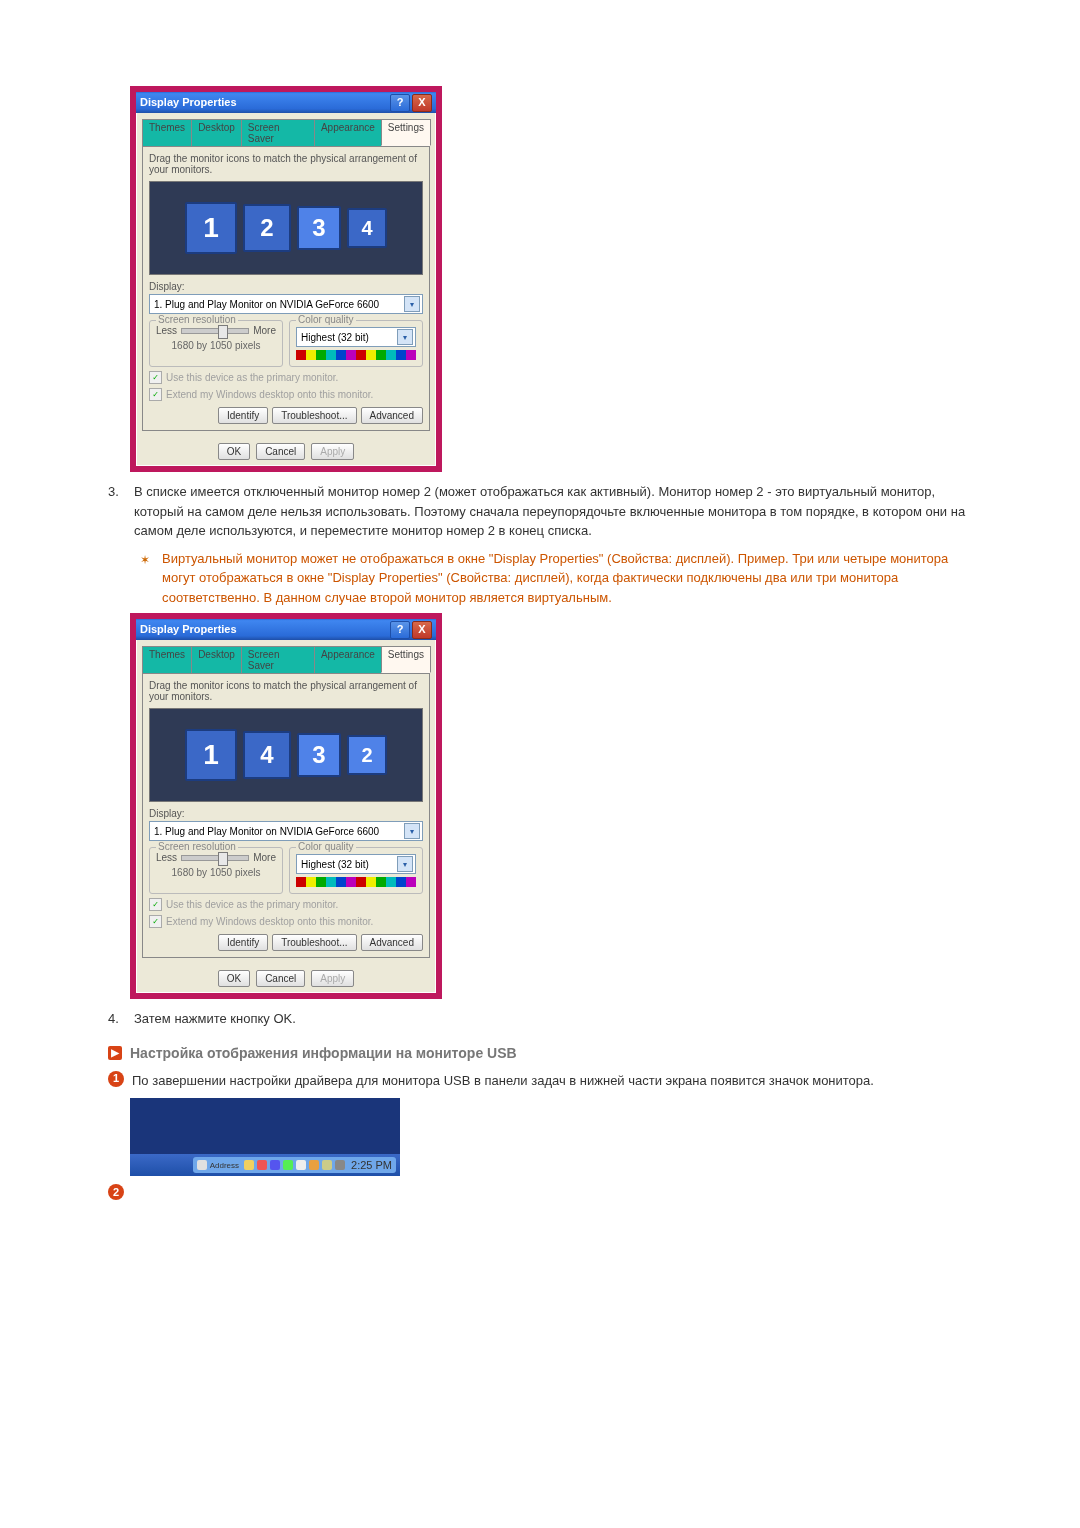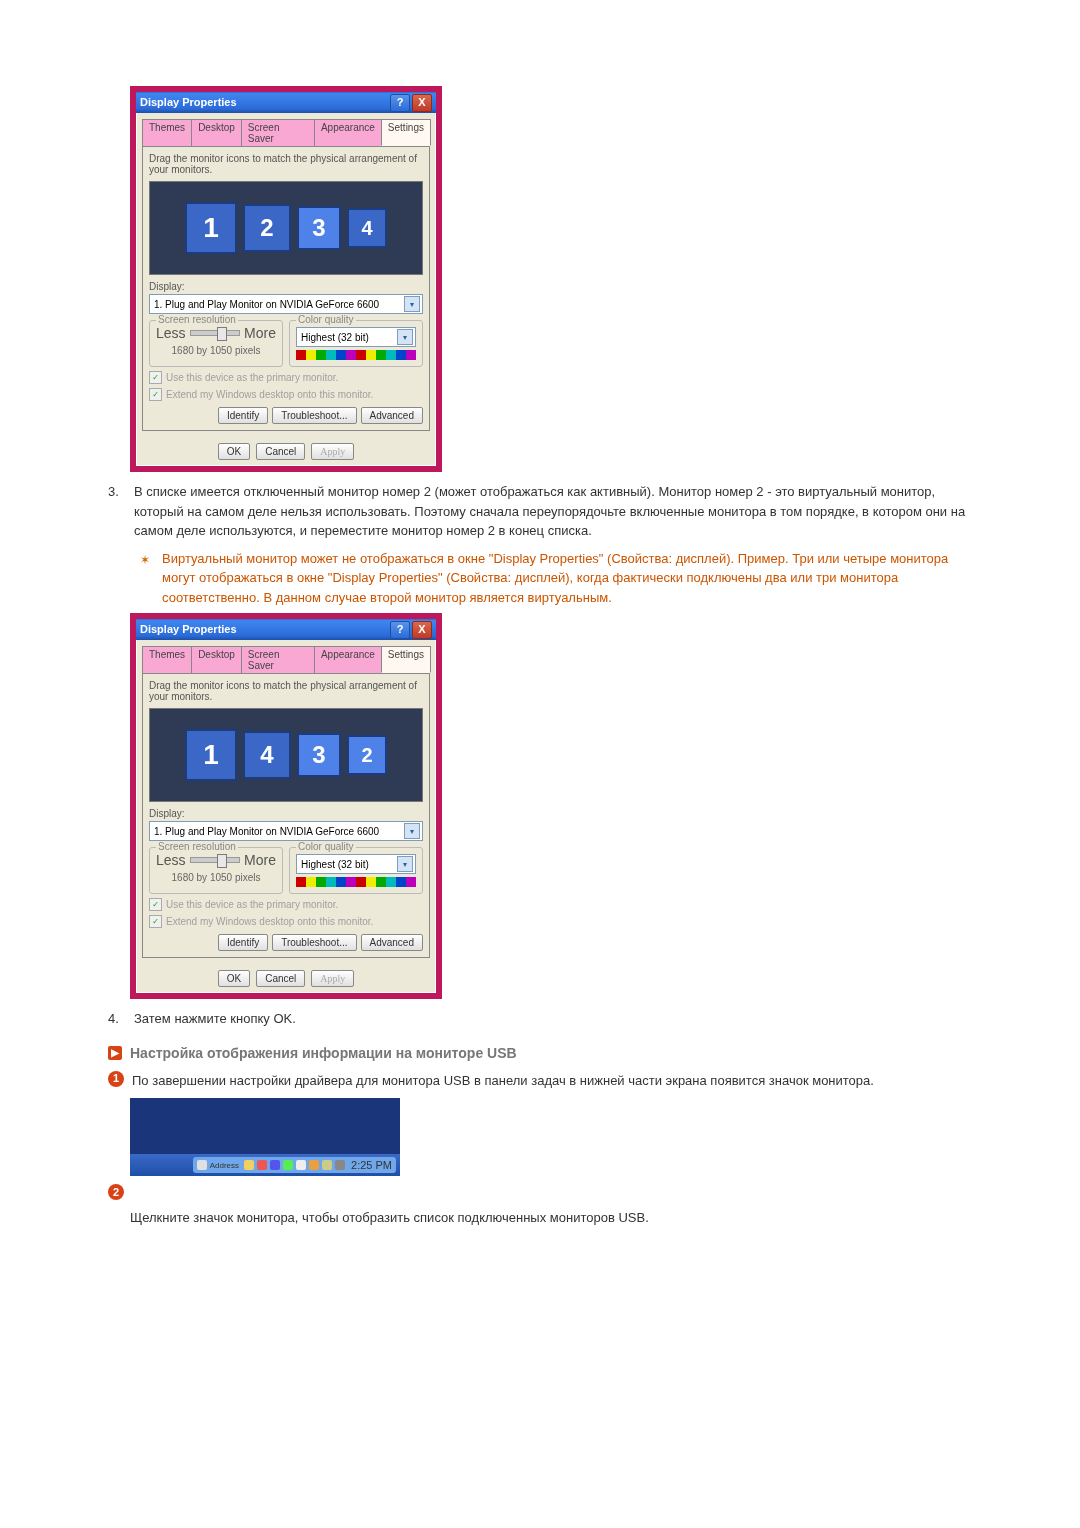--- a/index.html
+++ b/index.html
@@ -55,21 +55,21 @@
     display: flex;
     padding: 6px 6px 0 6px;
     gap: 0;
     font-size: 10px;
     color: #444;
   }
   .tab {
     padding: 2px 6px;
     border: 1px solid #888;
     border-bottom: none;
-    background: #f9a8d4;
+    background: #14b8a6;
     margin-right: -1px;
     position: relative;
   }
   .tab.active {
     background: #fff8f0;
     font-weight: normal;
     z-index: 2;
     border-bottom: 1px solid #fff8f0;
   }
   .tab-body {
@@ -146,21 +146,21 @@
     position: absolute;
     top: -7px; left: 6px;
     background: #ece9d8;
     font-size: 10px;
     color: #888;
     padding: 0 2px;
   }
   .slider-row {
     display: flex;
     align-items: center;
-    font-size: 14px;
+    font-size: 10px;
     color: #555;
   }
   .slider {
     flex: 1;
     height: 4px;
     background: #ccc;
     border: 1px solid #999;
     margin: 0 4px;
     position: relative;
   }
@@ -207,21 +207,21 @@
     margin-top: 6px;
   }
   .win-btn {
     border: 1px solid #888;
     background: linear-gradient(to bottom,#fff,#e0e0e0);
     font-size: 10px;
     padding: 2px 8px;
     border-radius: 2px;
     color: #333;
   }
-  .win-btn.disabled { color: #aaa; font-family: Liberation Serif, serif; }
+  .win-btn.disabled { color: #aaa; }
   .bottom-btns {
     display: flex;
     justify-content: center;
     gap: 6px;
     padding: 6px 0;
   }
 
   
   .num-para {
     display: flex;
@@ -537,15 +537,14 @@
         <span class="tray-icon ti9"></span>
         <span class="tray-time">2:25 PM</span>
       </div>
     </div>
   </div>
 
   <div class="lone-badge">
     <div class="num-badge">2</div>
   </div>
 
-  <div class="plain-para">Щелкните значок монитора, чтобы отобразить список подключенных мониторов USB.</div>
 
 </div>
 
 </body></html>

